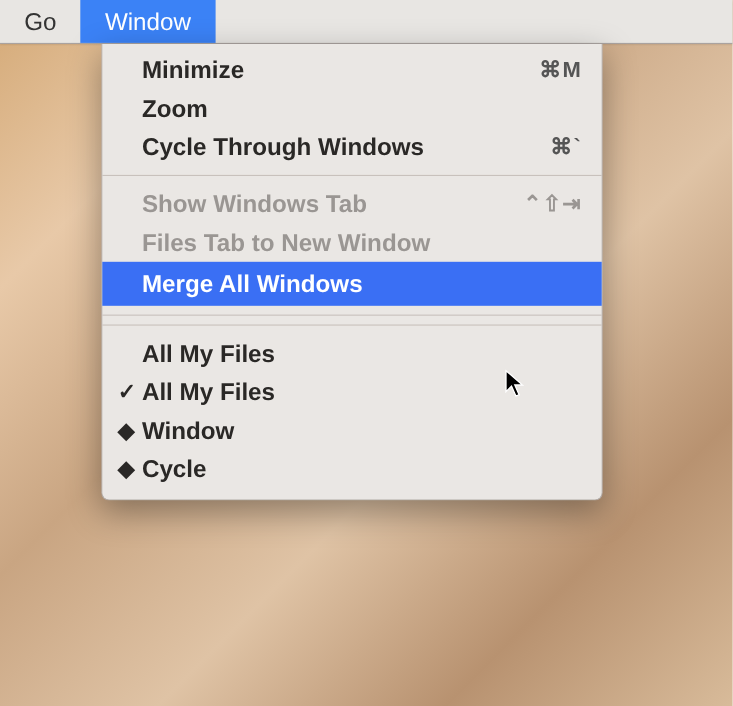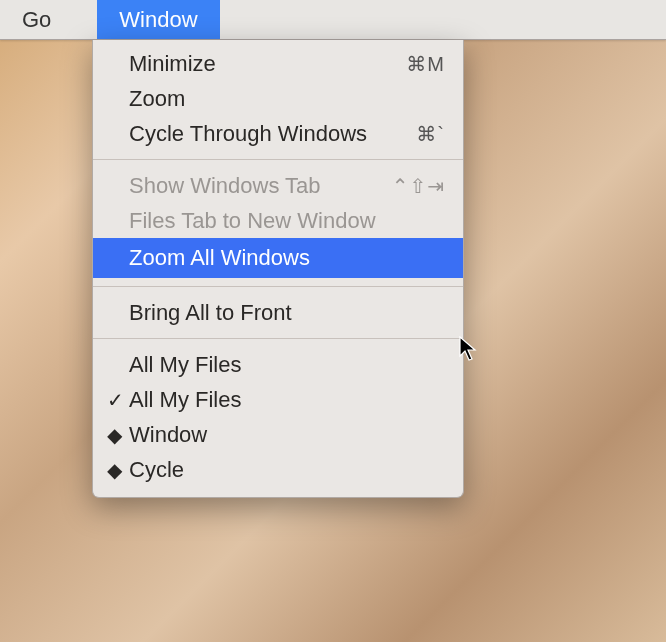--- a/index.html
+++ b/index.html
@@ -11,47 +11,47 @@
       overflow: hidden;
       position: relative;
     }
     .menubar {
       height: 40px;
       background: #e8e6e3;
       border-bottom: 1px solid #aaa3a0;
       display: flex;
       align-items: stretch;
       box-shadow: 0 1px 2px rgba(0,0,0,0.15);
-      gap: 24px;
     }
     .menubar-item {
       padding: 0 22px;
       font-size: 22px;
       font-weight: 400;
       color: #333;
       display: flex;
       align-items: center;
       cursor: default;
     }
     .menubar-item.active {
       background: #3b82f6;
       color: #fff;
     }
     .dropdown {
       position: absolute;
       left: 92px;
       top: 40px;
-      width: 372px;
+      width: 456px;
       background: #eae7e4;
       border: 1px solid #b1aaa5;
       border-top: none;
       border-bottom-left-radius: 7px;
       border-bottom-right-radius: 7px;
       box-shadow: 0 10px 30px rgba(0,0,0,0.35);
       padding: 6px 0 10px 0;
+      font-weight: bold;
     }
     .menu-row {
       display: flex;
       align-items: center;
       height: 35px;
       padding: 0 18px 0 14px;
       font-size: 22px;
       color: #2a2826;
       cursor: default;
     }
@@ -128,31 +128,26 @@
     <span class="menu-label">Show Windows Tab</span>
     <span class="menu-shortcut">⌃⇧⇥</span>
   </div>
   <div class="menu-row disabled">
     <span class="menu-mark"></span>
     <span class="menu-label">Files Tab to New Window</span>
     <span class="menu-shortcut"></span>
   </div>
   <div class="menu-row highlight">
     <span class="menu-mark"></span>
-    <span class="menu-label">Zoom All Windows</span>
+    <span class="menu-label">Merge All Windows</span>
     <span class="menu-shortcut"></span>
   </div>
 
   <div class="separator"></div>
 
-  <div class="menu-row">
-    <span class="menu-mark"></span>
-    <span class="menu-label">Bring All to Front</span>
-    <span class="menu-shortcut"></span>
-  </div>
 
   <div class="separator"></div>
 
   <div class="menu-row">
     <span class="menu-mark"></span>
     <span class="menu-label">All My Files</span>
     <span class="menu-shortcut"></span>
   </div>
   <div class="menu-row">
     <span class="menu-mark">✓</span>

